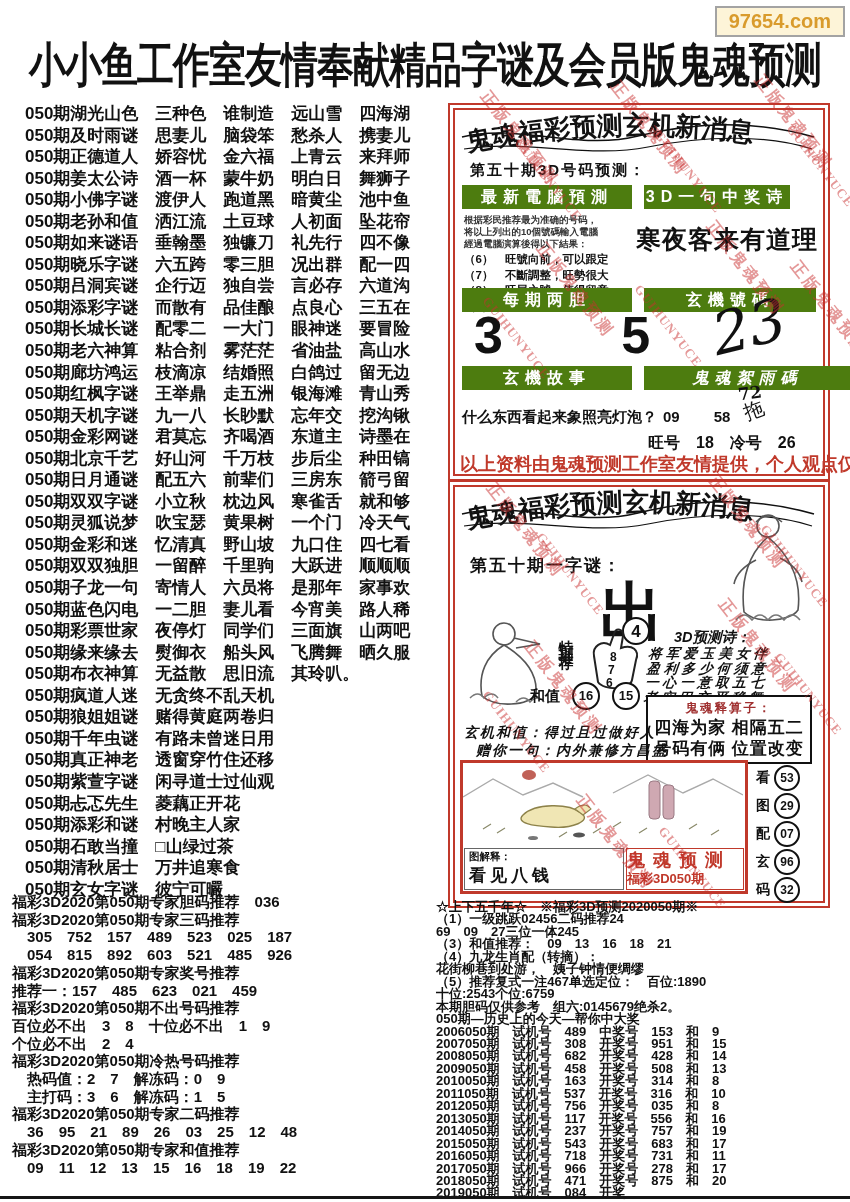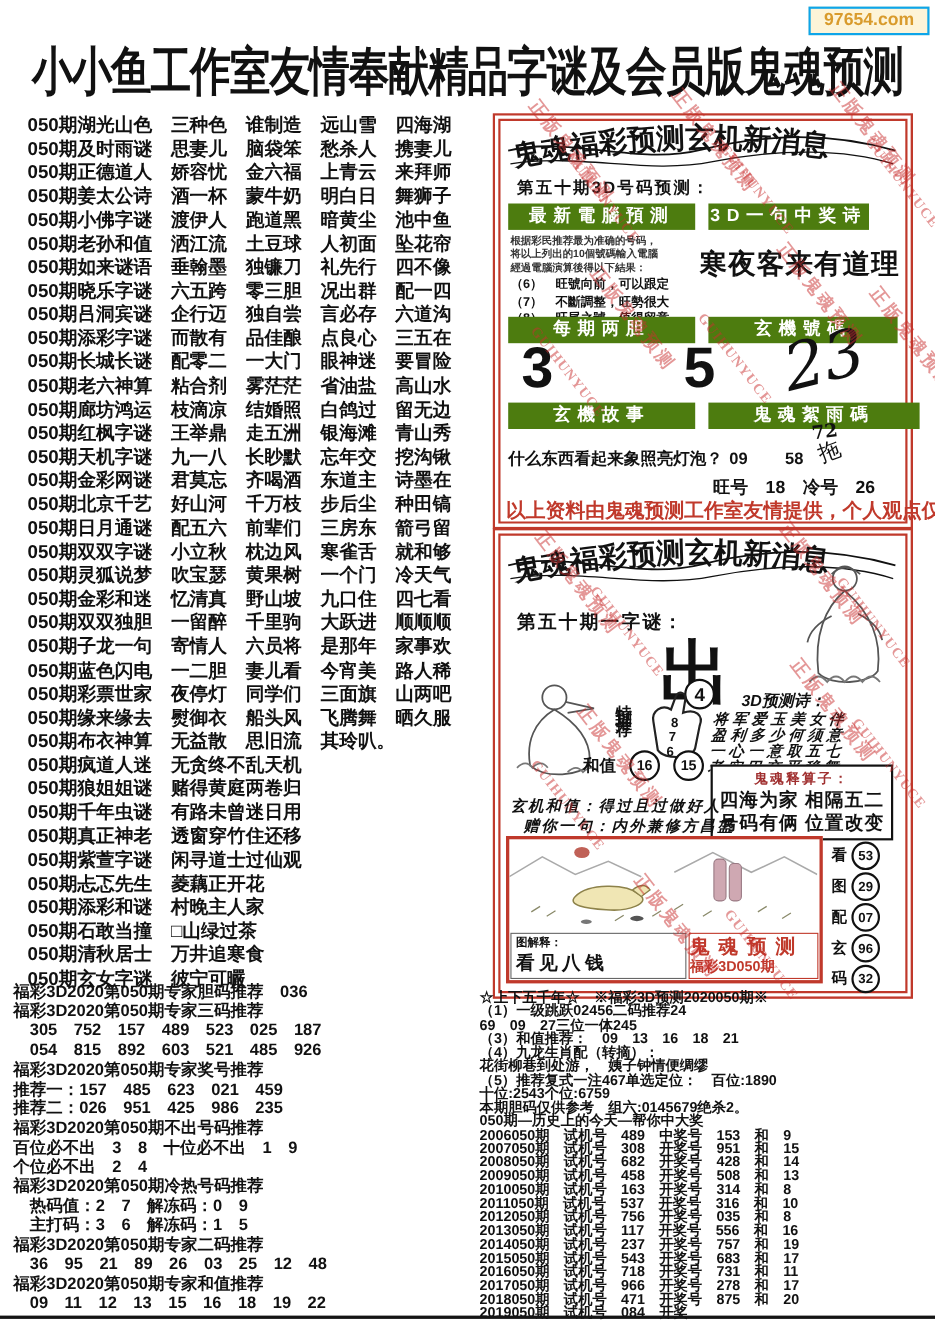--- a/index.html
+++ b/index.html
@@ -2,22 +2,22 @@
 <html><head>
 <meta charset="utf-8">
 <style>
   html,body{margin:0;padding:0;background:#e8e8e8;}
   .page{position:relative;width:850px;height:1202px;background:#ffffff;overflow:hidden;
         font-family:"Liberation Sans",sans-serif;color:#111;}
   
   .main-title{position:absolute;left:8px;top:34px;width:834px;margin:0;text-align:center;
       font-size:37px;font-weight:bold;letter-spacing:-1px;white-space:nowrap;
       transform:scaleY(1.28);transform-origin:top center;}
-  .badge{position:absolute;right:5px;top:6px;padding:2px 12px;border:2px solid #0ea5e9;
-      background:#fdf4d8;color:#d99b2c;font-size:16px;font-weight:bold;}
+  .badge{position:absolute;right:5px;top:6px;padding:2px 12px;border:2px solid #a3a3a3;
+      background:#fdf4d8;color:#d99b2c;font-size:20px;font-weight:bold;}
   
   .left-rows{position:absolute;left:25px;top:103px;width:418px;}
   .riddle-row{font-size:17px;font-weight:bold;line-height:21.55px;white-space:nowrap;letter-spacing:0px;}
   
   .left-bottom{position:absolute;left:12px;top:893px;width:422px;}
   .lb-line{font-size:15px;font-weight:bold;line-height:17.7px;white-space:nowrap;}
   
   .box{position:absolute;left:448px;width:378px;background:#fff;border:2px solid #c0392b;
        box-shadow:inset 0 0 0 3px #fff, inset 0 0 0 5px #c0392b;}
   .box1{top:103px;height:374px;}
@@ -34,21 +34,21 @@
   .pred-line{font-size:11.5px;font-weight:bold;line-height:15.5px;white-space:nowrap;}
   .b1-bigpoem{position:absolute;left:186px;top:118px;font-size:25px;font-weight:bold;
        font-family:"DejaVu Serif",serif;white-space:nowrap;letter-spacing:1px;}
   .bar-dan{left:12px;top:183px;width:170px;}
   .bar-code{left:194px;top:183px;width:172px;}
   .b1-dan{position:absolute;left:24px;top:194px;font-size:52px;font-weight:bold;line-height:72px;
        letter-spacing:52px;white-space:pre;}
   .b1-code-hand{position:absolute;left:262px;top:190px;font-size:58px;font-weight:400;line-height:64px;
        font-family:"DejaVu Serif",serif;transform:rotate(-14deg) skewX(-14deg);}
   .bar-story{left:12px;top:261px;width:170px;}
-  .bar-ghost{left:194px;top:261px;width:192px;}
+  .bar-ghost{left:194px;top:261px;width:207px;font-style:italic;}
   .b1-hand72{position:absolute;left:288px;top:278px;font-size:17px;font-weight:bold;
        font-family:"DejaVu Serif",serif;transform:rotate(-8deg);}
   .b1-handtuo{position:absolute;left:294px;top:292px;font-size:20px;
        font-family:"DejaVu Serif",serif;transform:rotate(-20deg);}
   .b1-question{position:absolute;left:12px;top:303px;font-size:15px;font-weight:bold;white-space:nowrap;}
   .b1-question .num{margin-left:6px;}
   .b1-question .num2{margin-left:34px;}
   .b1-wang{position:absolute;left:198px;top:328px;font-size:16px;font-weight:bold;white-space:nowrap;}
   .b1-disclaimer{position:absolute;left:10px;top:347px;width:362px;font-size:18px;font-weight:bold;
        color:#c0392b;white-space:nowrap;}
@@ -147,21 +147,20 @@
       <div class="riddle-row">050期玄女字谜　彼宁可曮</div>
     </div>
 
   <div class="left-bottom">
       <div class="lb-line">福彩3D2020第050期专家胆码推荐　036</div>
       <div class="lb-line">福彩3D2020第050期专家三码推荐</div>
       <div class="lb-line">　305　752　157　489　523　025　187</div>
       <div class="lb-line">　054　815　892　603　521　485　926</div>
       <div class="lb-line">福彩3D2020第050期专家奖号推荐</div>
       <div class="lb-line">推荐一：157　485　623　021　459</div>
-      <div class="lb-line">推荐二：026　951　425　986　235</div>
       <div class="lb-line">福彩3D2020第050期不出号码推荐</div>
       <div class="lb-line">百位必不出　3　8　十位必不出　1　9</div>
       <div class="lb-line">个位必不出　2　4</div>
       <div class="lb-line">福彩3D2020第050期冷热号码推荐</div>
       <div class="lb-line">　热码值：2　7　解冻码：0　9</div>
       <div class="lb-line">　主打码：3　6　解冻码：1　5</div>
       <div class="lb-line">福彩3D2020第050期专家二码推荐</div>
       <div class="lb-line">　36　95　21　89　26　03　25　12　48</div>
       <div class="lb-line">福彩3D2020第050期专家和值推荐</div>
       <div class="lb-line">　09　11　12　13　15　16　18　19　22</div>

